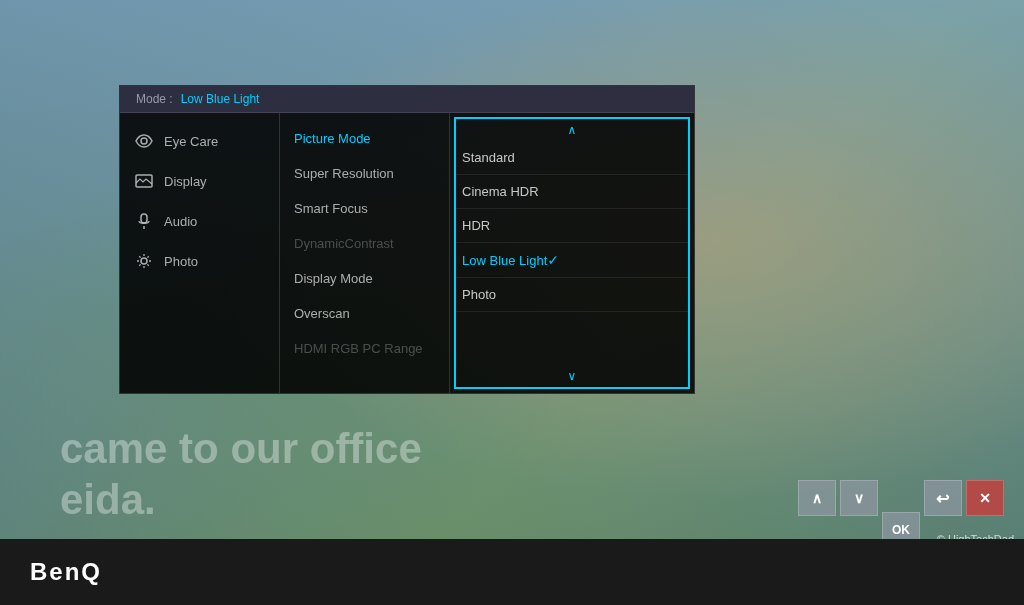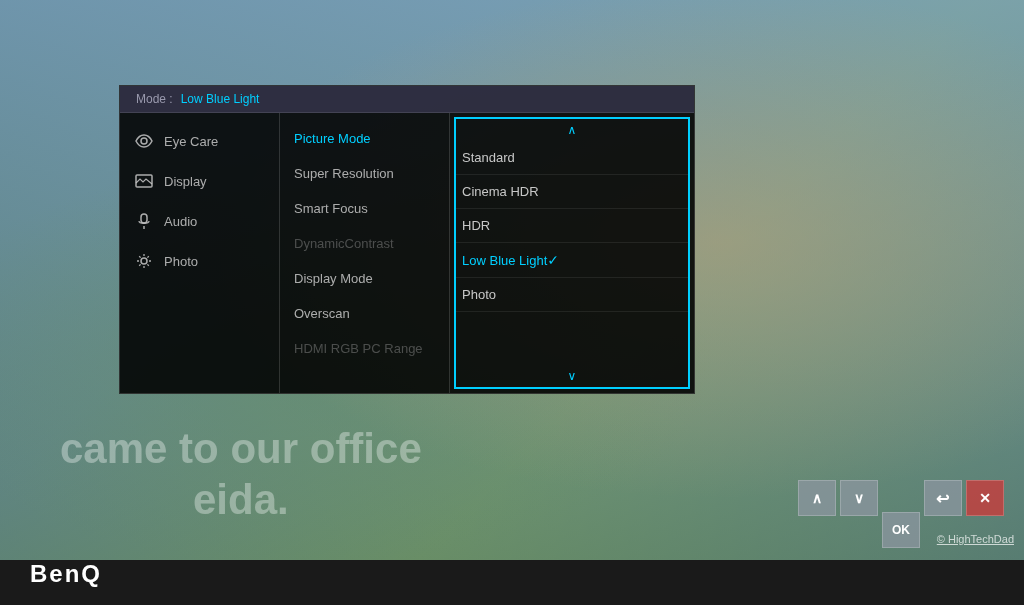--- a/index.html
+++ b/index.html
@@ -33,33 +33,32 @@
     
     .watermark {
       position: absolute;
       bottom: 80px;
       left: 60px;
       font-size: 42px;
       font-weight: bold;
       color: rgba(255,255,255,0.35);
       pointer-events: none;
       line-height: 1.2;
-      text-align: center;
     }
 
     
     .brand-bar {
       position: absolute;
       bottom: 0;
       left: 0;
       right: 0;
-      height: 45px;
+      height: 66px;
       background: #1a1a1a;
       display: flex;
-      align-items: flex-start;
+      align-items: center;
       justify-content: space-between;
       padding: 0 30px;
     }
 
     .brand-logo {
       color: #fff;
       font-size: 24px;
       font-weight: bold;
       letter-spacing: 2px;
     }

